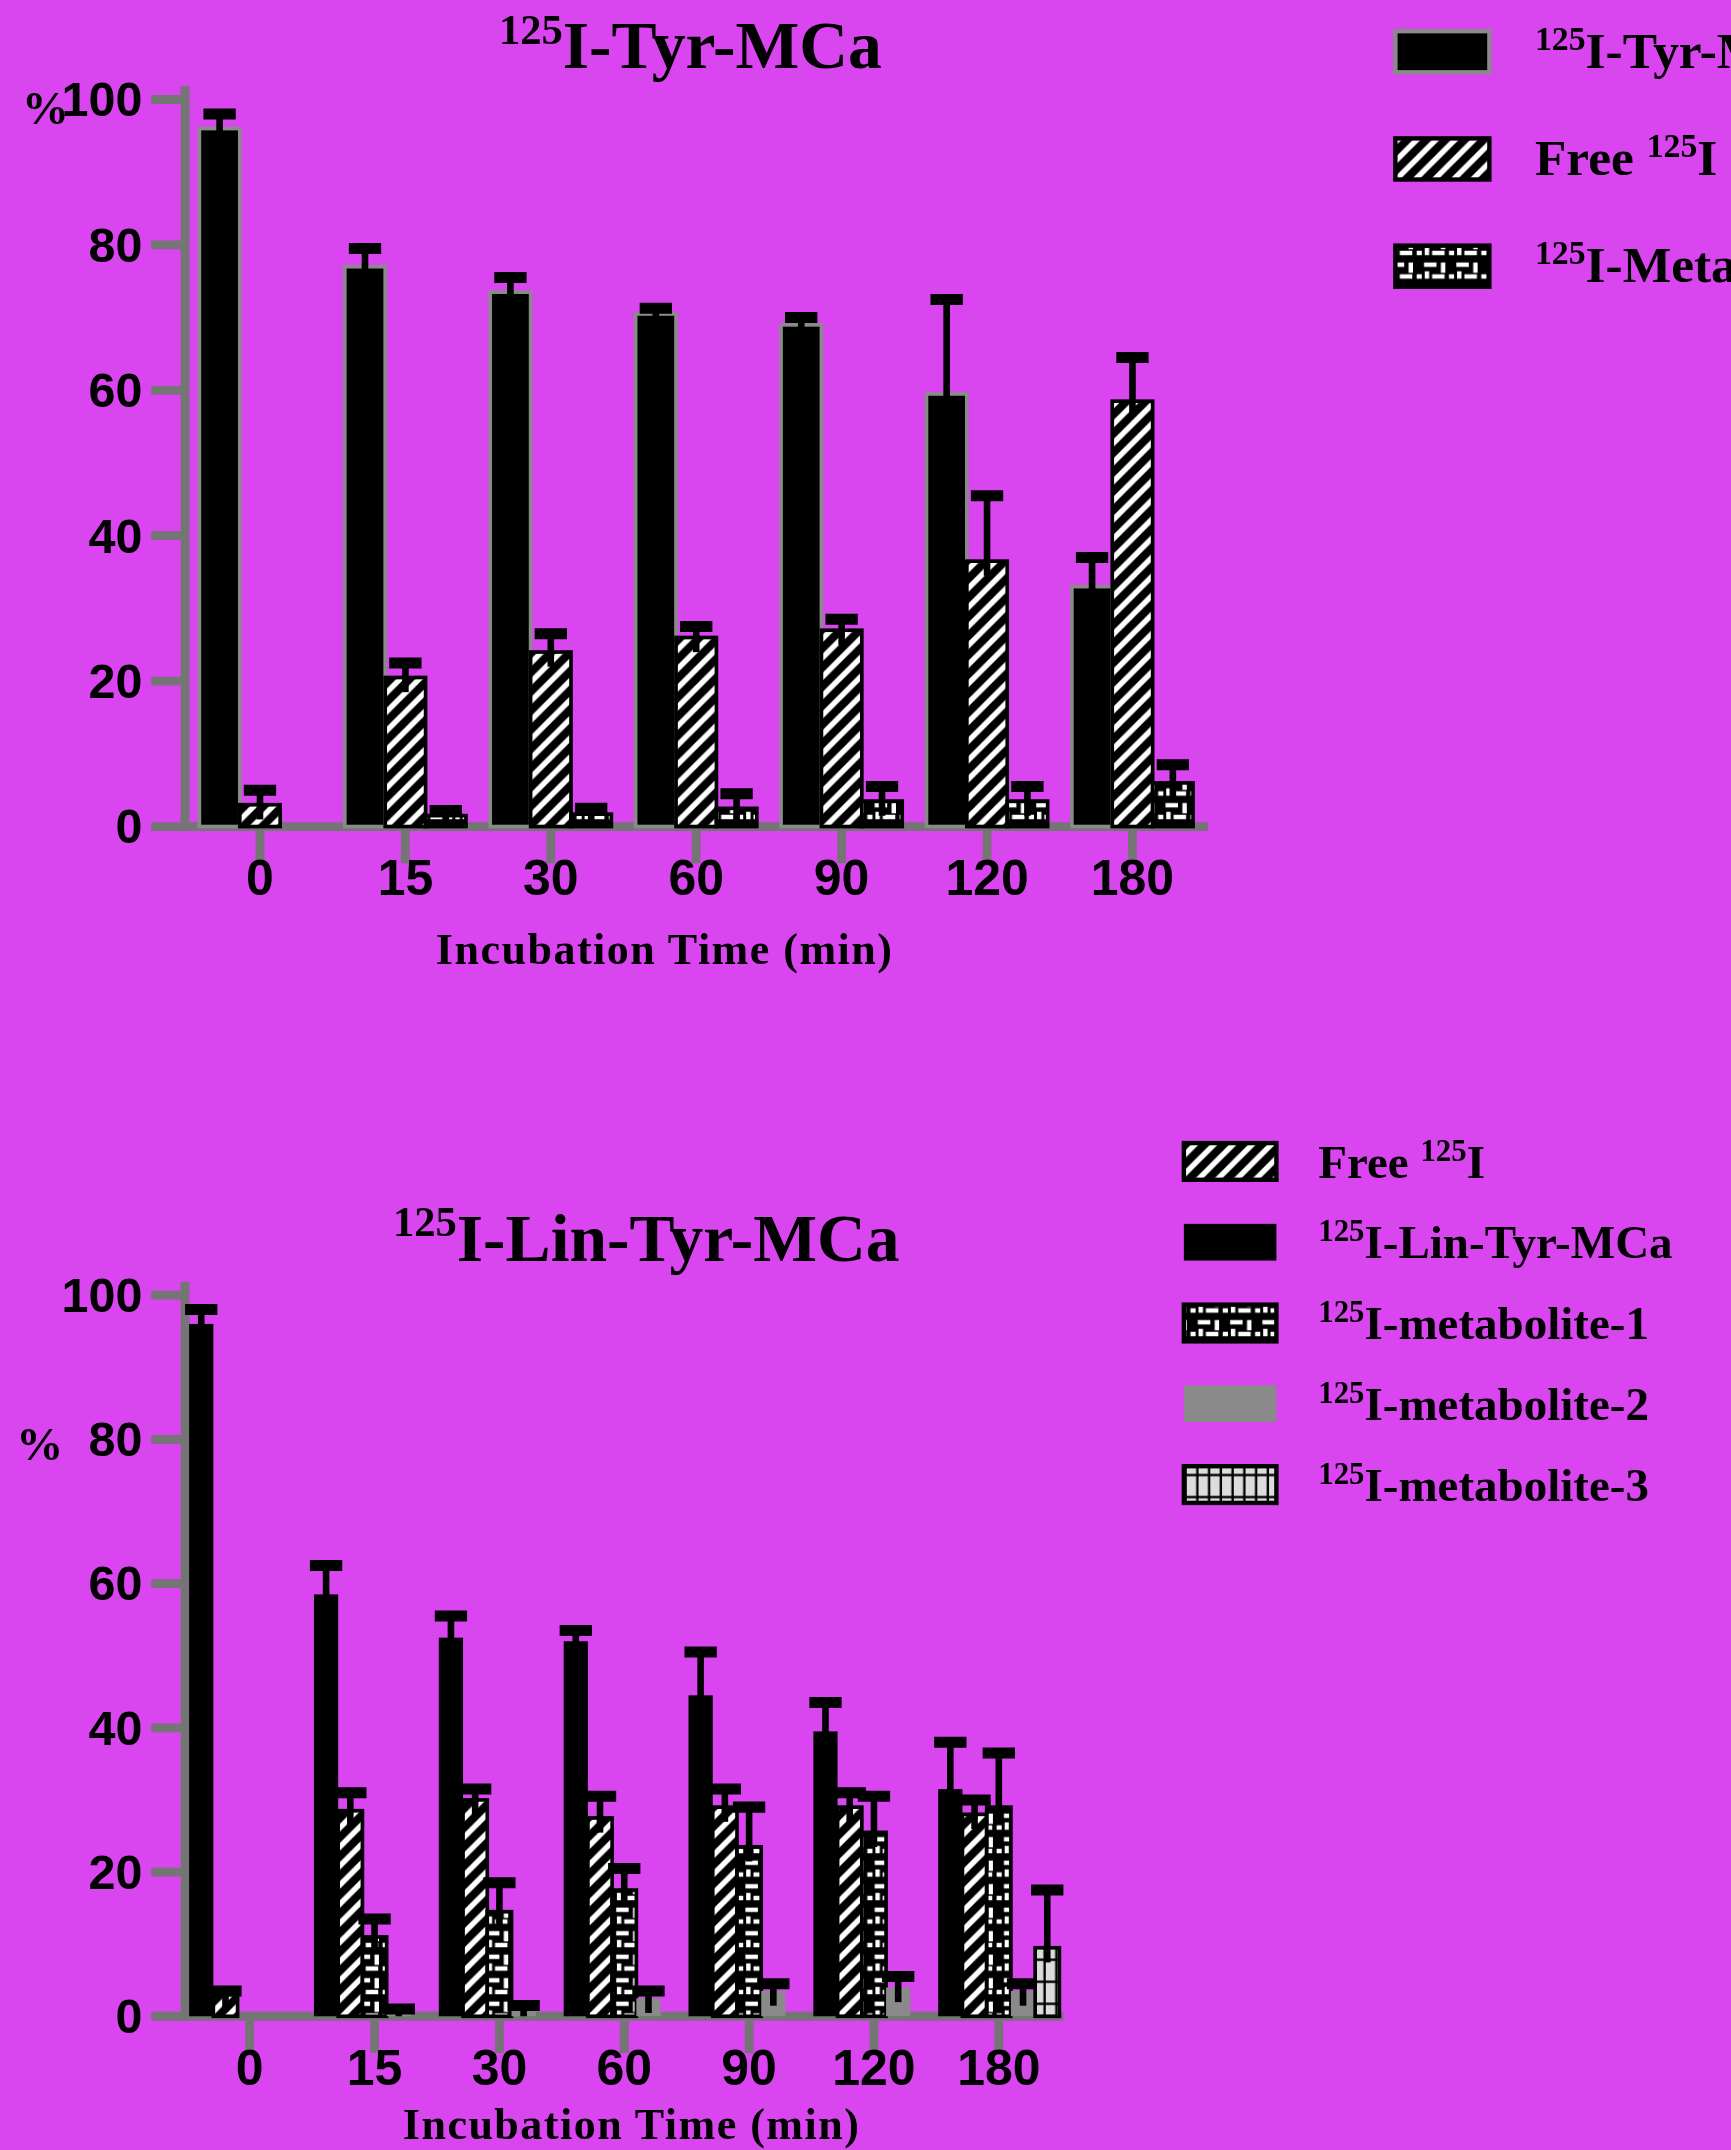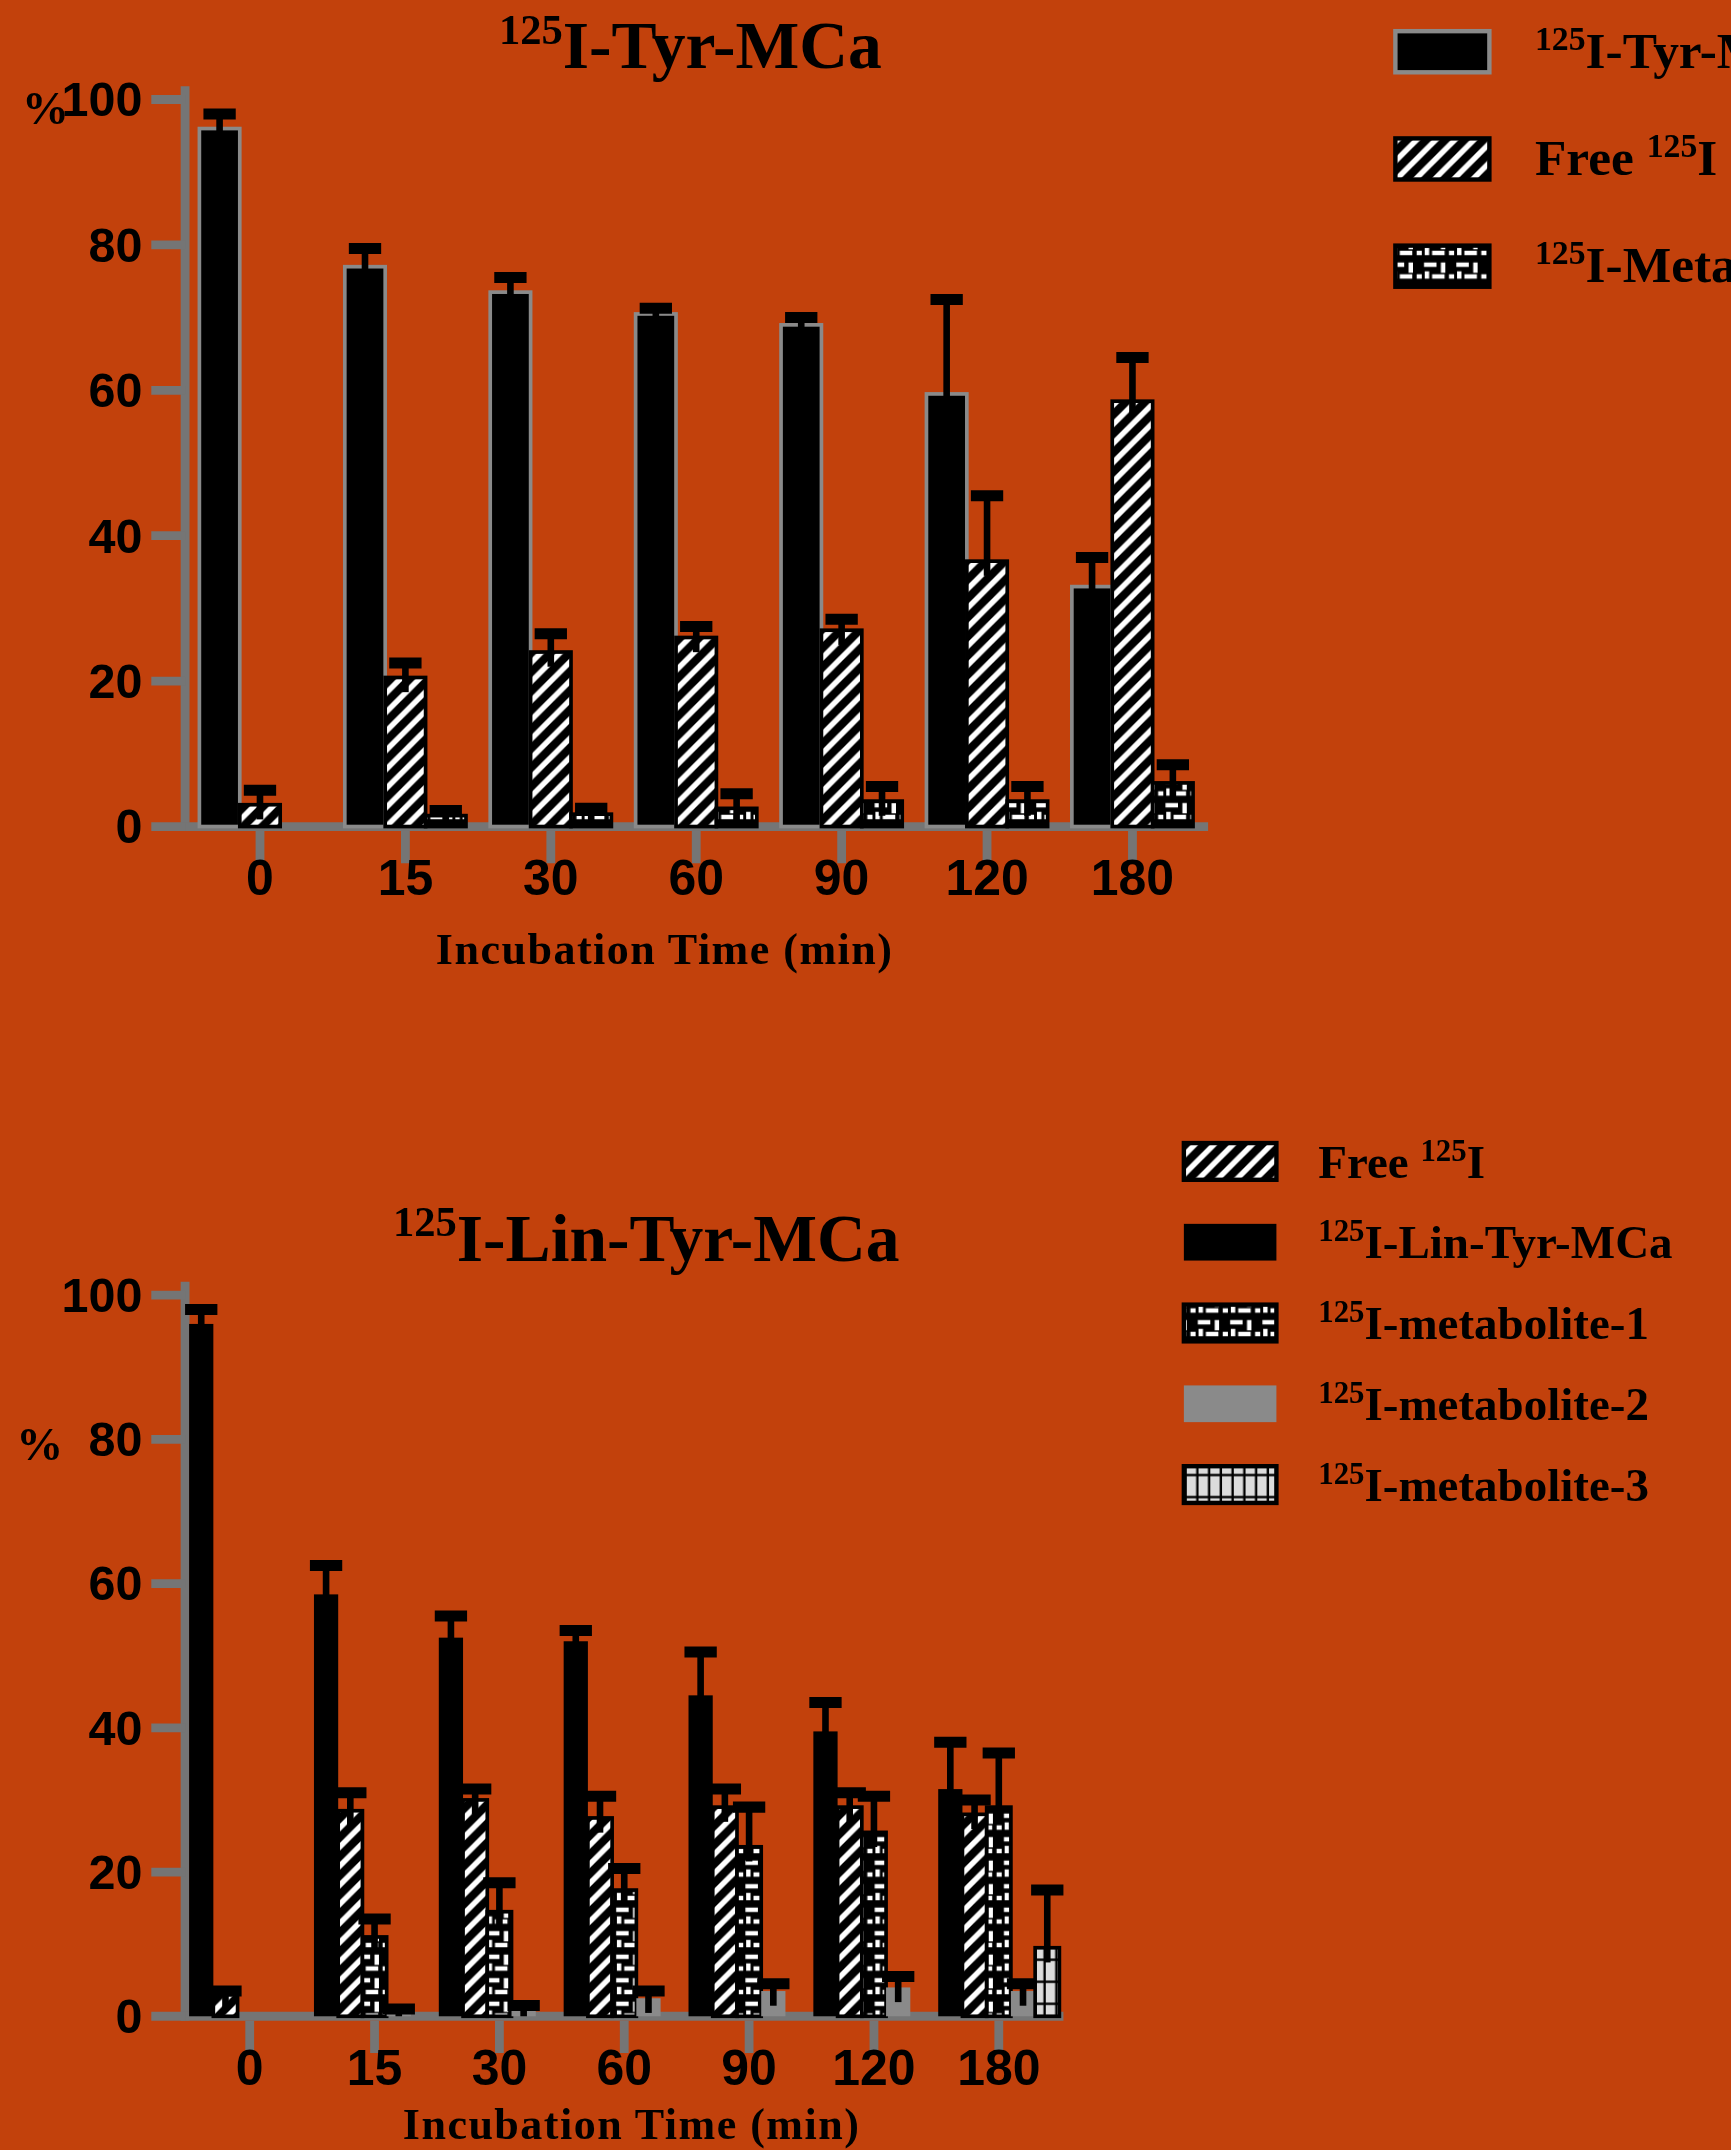--- a/index.html
+++ b/index.html
@@ -1,16 +1,16 @@
 <!DOCTYPE html>
 <html style="font-size:11.8px"><head>
 <meta charset="utf-8">
 <style>
   html,body{margin:0;padding:0;background:#ffffff;}
-  .page{width:1731px;height:2151px;background:#c2410c;position:relative;overflow:hidden;}
+  .page{width:1731px;height:2151px;background:#d946ef;position:relative;overflow:hidden;}
   svg text{font-weight:bold;fill:#000;}
   .serif{font-family:"Liberation Serif",serif;}
   .sans{font-family:"Liberation Sans",sans-serif;}
 </style>
 </head>
 <body>
 
 <div class="page">
   <svg id="figure-svg" viewBox="0 0 2357 2928" width="1731" height="2151" role="img">
       <defs>

